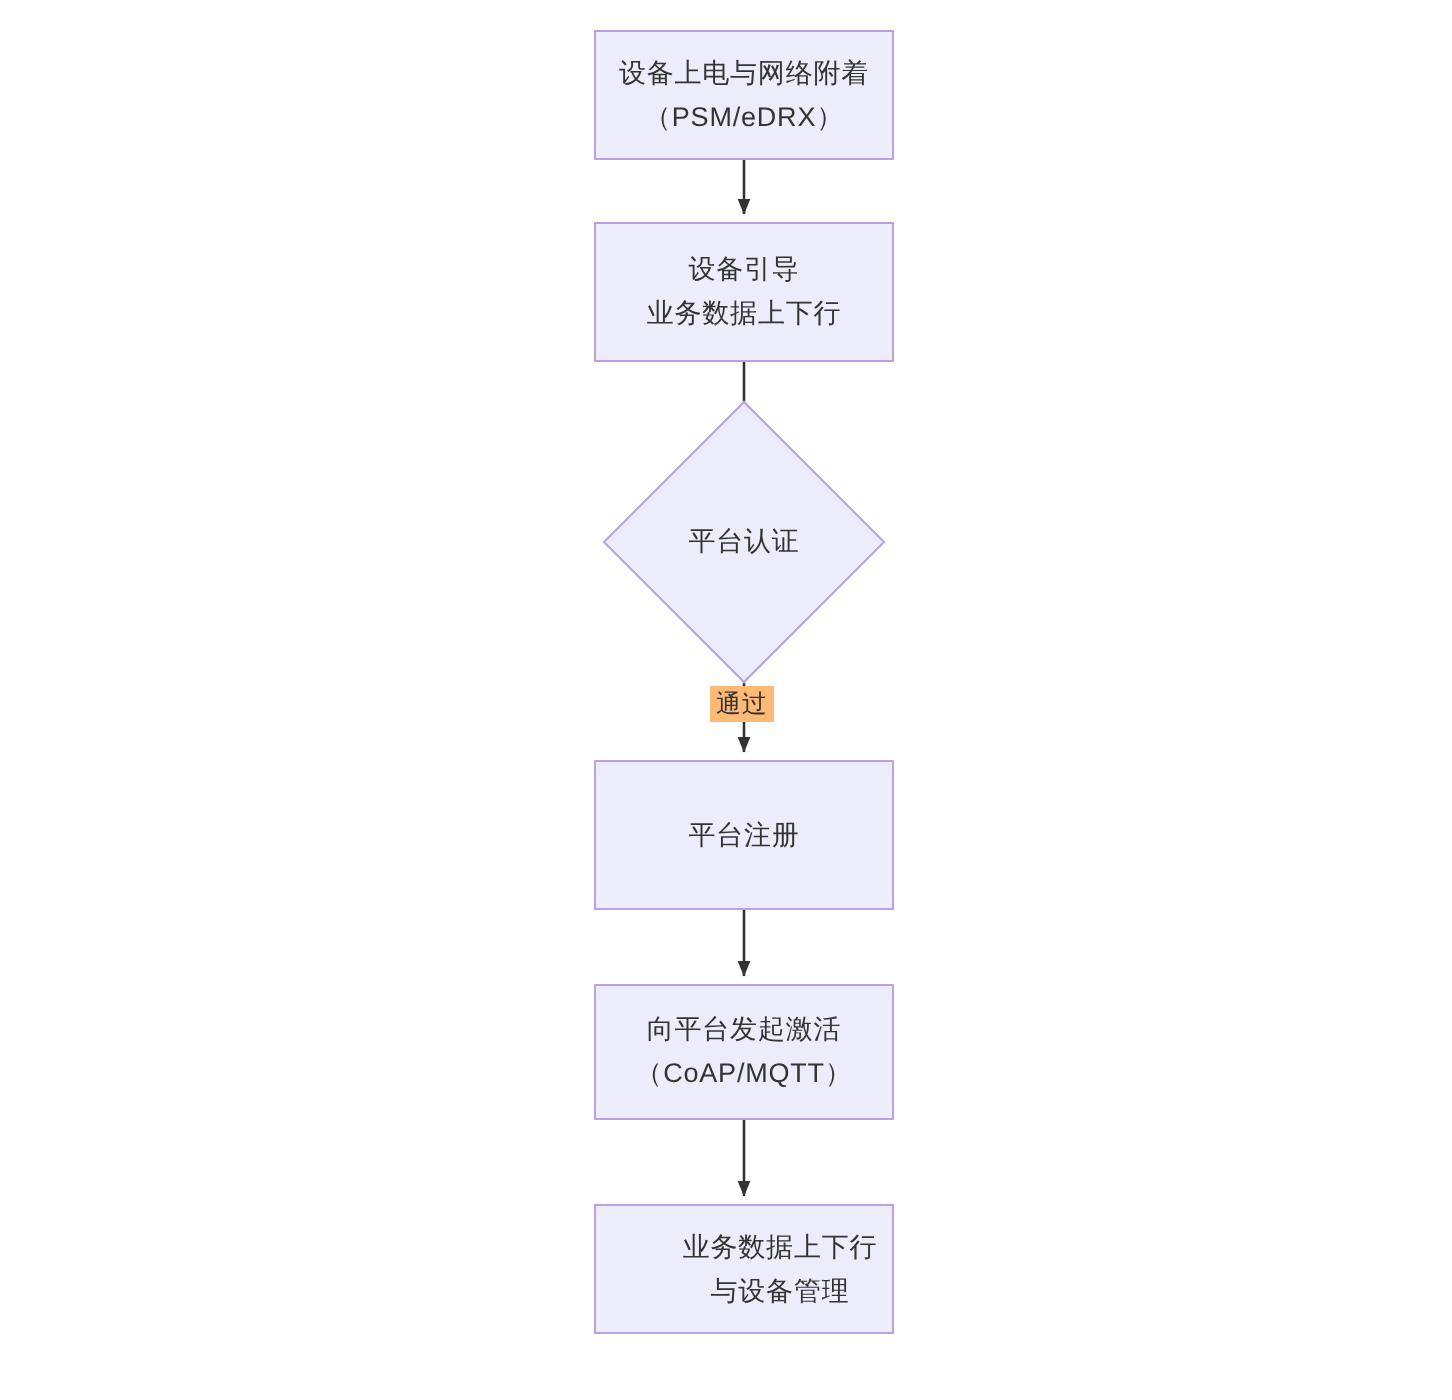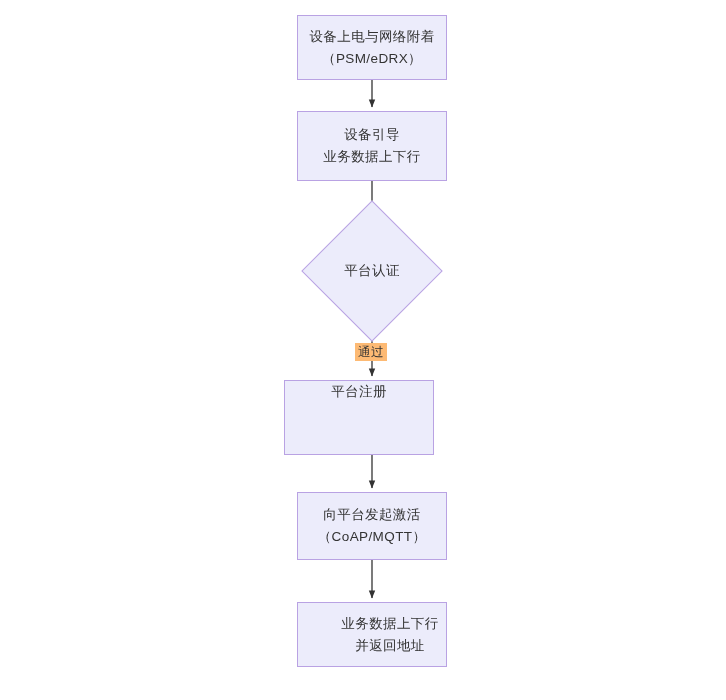--- a/index.html
+++ b/index.html
@@ -102,27 +102,27 @@
   <div class="node" style="left:297px; top:111px; width:150px; height:70px;">
     <span class="node-line">设备引导</span>
     <span class="node-line">业务数据上下行</span>
   </div>
 
   <div class="decision" style="left:322px; top:221px;"></div>
   <div class="decision-label" style="left:297px; top:260px;">平台认证</div>
 
   <div class="edge-label" style="left:355px; top:343px;">通过</div>
 
-  <div class="node" style="left:284px; top:380px; width:150px; height:75px;justify-content:space-between;">
+  <div class="node" style="left:297px; top:380px; width:150px; height:75px;">
     <span class="node-line">平台注册</span>
   </div>
 
   <div class="node" style="left:297px; top:492px; width:150px; height:68px;">
     <span class="node-line">向平台发起激活</span>
     <span class="node-line">（CoAP/MQTT）</span>
   </div>
 
   <div class="node" style="left:297px; top:602px; width:150px; height:65px;padding-left:36px;">
     <span class="node-line">业务数据上下行</span>
-    <span class="node-line">并返回地址</span>
+    <span class="node-line">与设备管理</span>
   </div>
 
 </div>
 
 </body></html>

